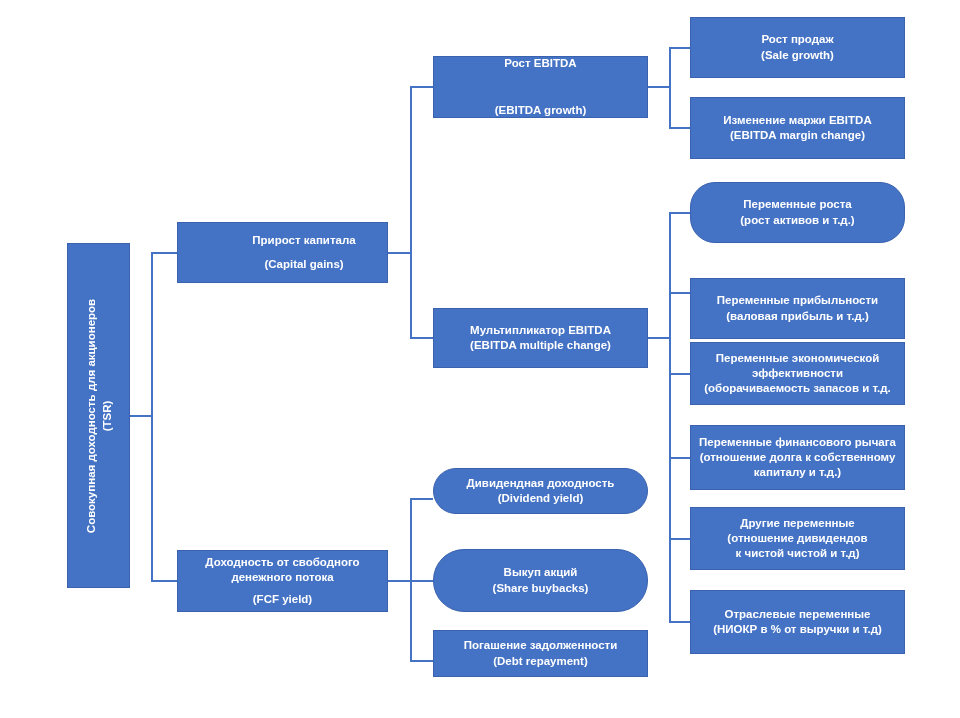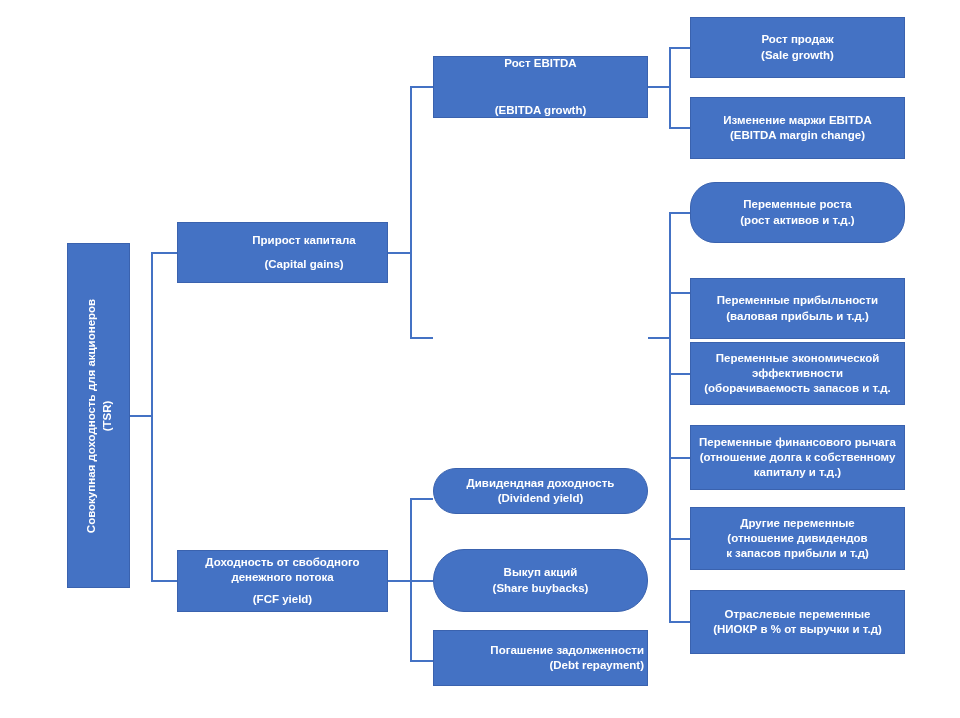--- a/index.html
+++ b/index.html
@@ -43,29 +43,33 @@
   <div class="node" style="left:177px;top:550px;width:211px;height:62px;">
     <span class="t">Доходность от свободного
 денежного потока</span>
     <span class="s gap-sm">(FCF yield)</span>
   </div>
 
   <div class="node" style="left:433px;top:56px;width:215px;height:62px;gap:32px;">
     <span class="t">Рост EBITDA</span>
     <span class="s">(EBITDA growth)</span>
   </div>
+  <div class="node" style="left:433px;top:308px;width:215px;height:60px;">
+    <span class="t">Мультипликатор EBITDA</span>
+    <span class="s">(EBITDA multiple change)</span>
+  </div>
   <div class="node" style="left:433px;top:468px;width:215px;height:46px;border-radius:31px;">
     <span class="t">Дивидендная доходность</span>
     <span class="s">(Dividend yield)</span>
   </div>
   <div class="node" style="left:433px;top:549px;width:215px;height:63px;border-radius:31px;">
     <span class="t">Выкуп акций</span>
     <span class="s">(Share buybacks)</span>
   </div>
-  <div class="node" style="left:433px;top:630px;width:215px;height:56px;align-items:flex-end;">
+  <div class="node" style="left:433px;top:630px;width:215px;height:47px;">
     <span class="t">Погашение задолженности</span>
     <span class="s">(Debt repayment)</span>
   </div>
 
   <div class="node" style="left:690px;top:17px;width:215px;height:61px;">
     <span class="t">Рост продаж</span>
     <span class="s">(Sale growth)</span>
   </div>
   <div class="node" style="left:690px;top:97px;width:215px;height:62px;">
     <span class="t">Изменение маржи EBITDA</span>
@@ -85,21 +89,21 @@
     <span class="s">(оборачиваемость запасов и т.д.</span>
   </div>
   <div class="node" style="left:690px;top:425px;width:215px;height:65px;">
     <span class="t">Переменные финансового рычага</span>
     <span class="s">(отношение долга к собственному
 капиталу и т.д.)</span>
   </div>
   <div class="node" style="left:690px;top:507px;width:215px;height:63px;">
     <span class="t">Другие переменные</span>
     <span class="s">(отношение дивидендов
-к запасов прибыли и т.д)</span>
+к чистой чистой и т.д)</span>
   </div>
   <div class="node" style="left:690px;top:590px;width:215px;height:64px;">
     <span class="t">Отраслевые переменные</span>
     <span class="s">(НИОКР в % от выручки и т.д)</span>
   </div>
 
   <div class="line" style="left:130px;top:415px;width:22px;height:2px;"></div>
   <div class="line" style="left:151px;top:252px;width:2px;height:330px;"></div>
   <div class="line" style="left:151px;top:252px;width:26px;height:2px;"></div>
   <div class="line" style="left:151px;top:580px;width:26px;height:2px;"></div>

